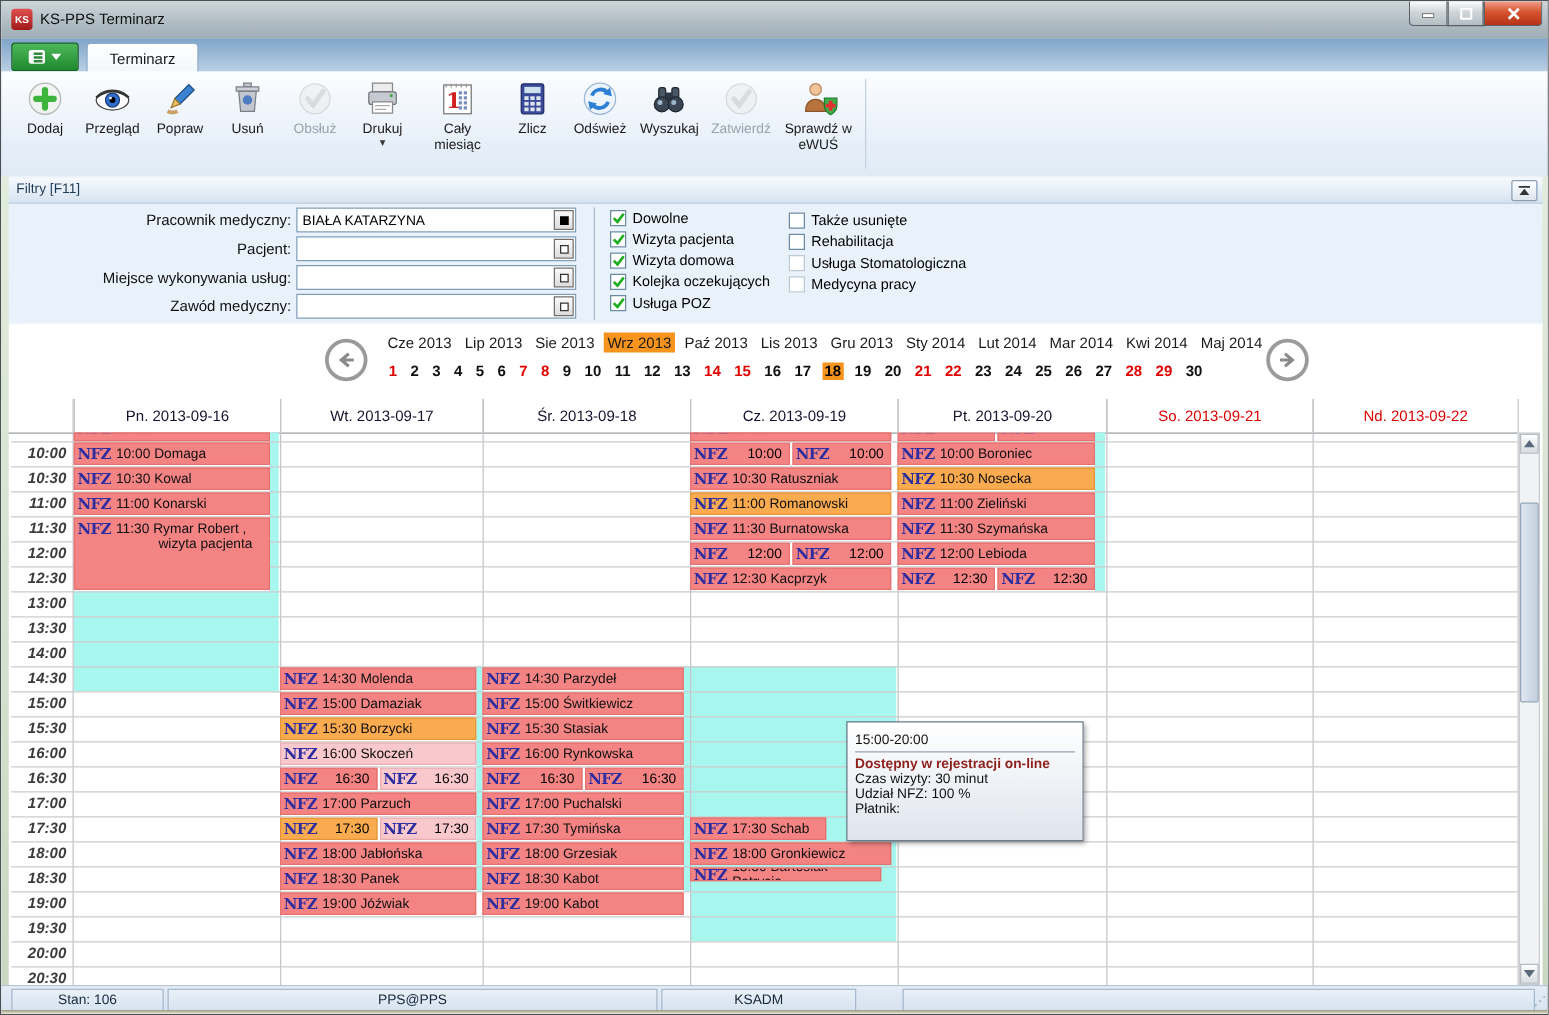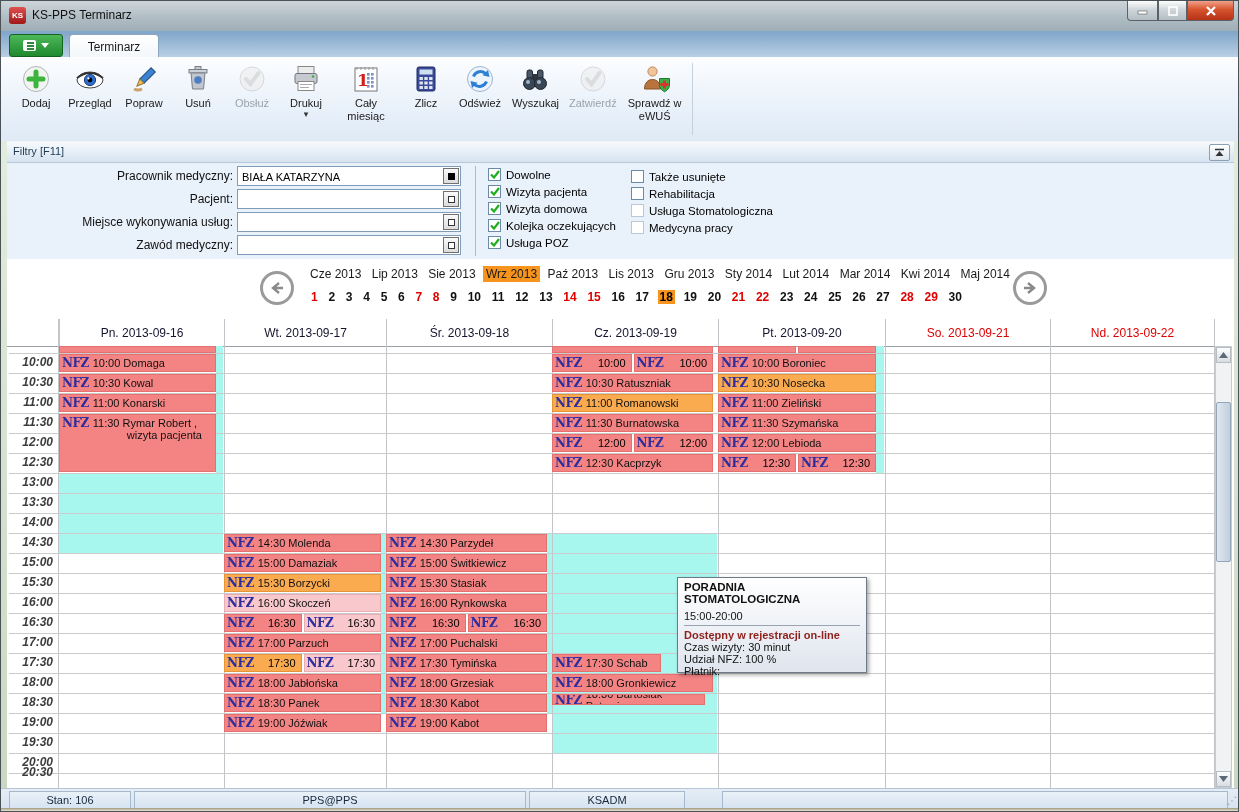--- a/index.html
+++ b/index.html
@@ -514,21 +514,21 @@
         <div class="tlabel2" style="top: 356px;">18:00</div>
         <div class="rowline" style="top: 374px;"></div>
         <div class="tlabel2" style="top: 376px;">18:30</div>
         <div class="rowline" style="top: 394px;"></div>
         <div class="tlabel2" style="top: 396px;">19:00</div>
         <div class="rowline" style="top: 414px;"></div>
         <div class="tlabel2" style="top: 416px;">19:30</div>
         <div class="rowline" style="top: 434px;"></div>
         <div class="tlabel2" style="top: 436px;">20:00</div>
         <div class="rowline" style="top: 454px;"></div>
-        <div class="tlabel2" style="top: 446px; font-style: italic;">20:30</div>
+        <div class="tlabel2" style="top: 456px; font-style: italic;">20:30</div>
         <div class="appt bg-salmon" style="left: 58px; top: 27px; width: 157px; height: 7px;">
           <span class="nfz" style="margin-top:-14px">NFZ</span>
           <span style="margin-top:-14px">09:30</span>
         </div>
         <div class="appt bg-salmon" style="left: 58px; top: 35px; width: 157px; height: 18px;">
           <span class="nfz">NFZ</span>
           <span>10:00 Domaga</span>
         </div>
         <div class="appt bg-salmon" style="left: 58px; top: 55px; width: 157px; height: 18px;">
           <span class="nfz">NFZ</span>
@@ -731,21 +731,20 @@
             <span>12:30</span>
           </div>
           <div class="half bg-salmon">
             <span class="nfz">NFZ</span>
             <span>12:30</span>
           </div>
         </div>
       </div>
 
     <div id="tooltip">
-      <div class="tt-title">PORADNIA STOMATOLOGICZNA</div>
       <div class="tt-hours">15:00-20:00</div>
       <hr>
       <div class="tt-online">Dostępny w rejestracji on-line</div>
       <div>Czas wizyty: 30 minut</div>
       <div>Udział NFZ: 100 %</div>
       <div>Płatnik:</div>
     </div>
 
     <div id="vscroll">
       <div class="sbtn" style="top:0;">

